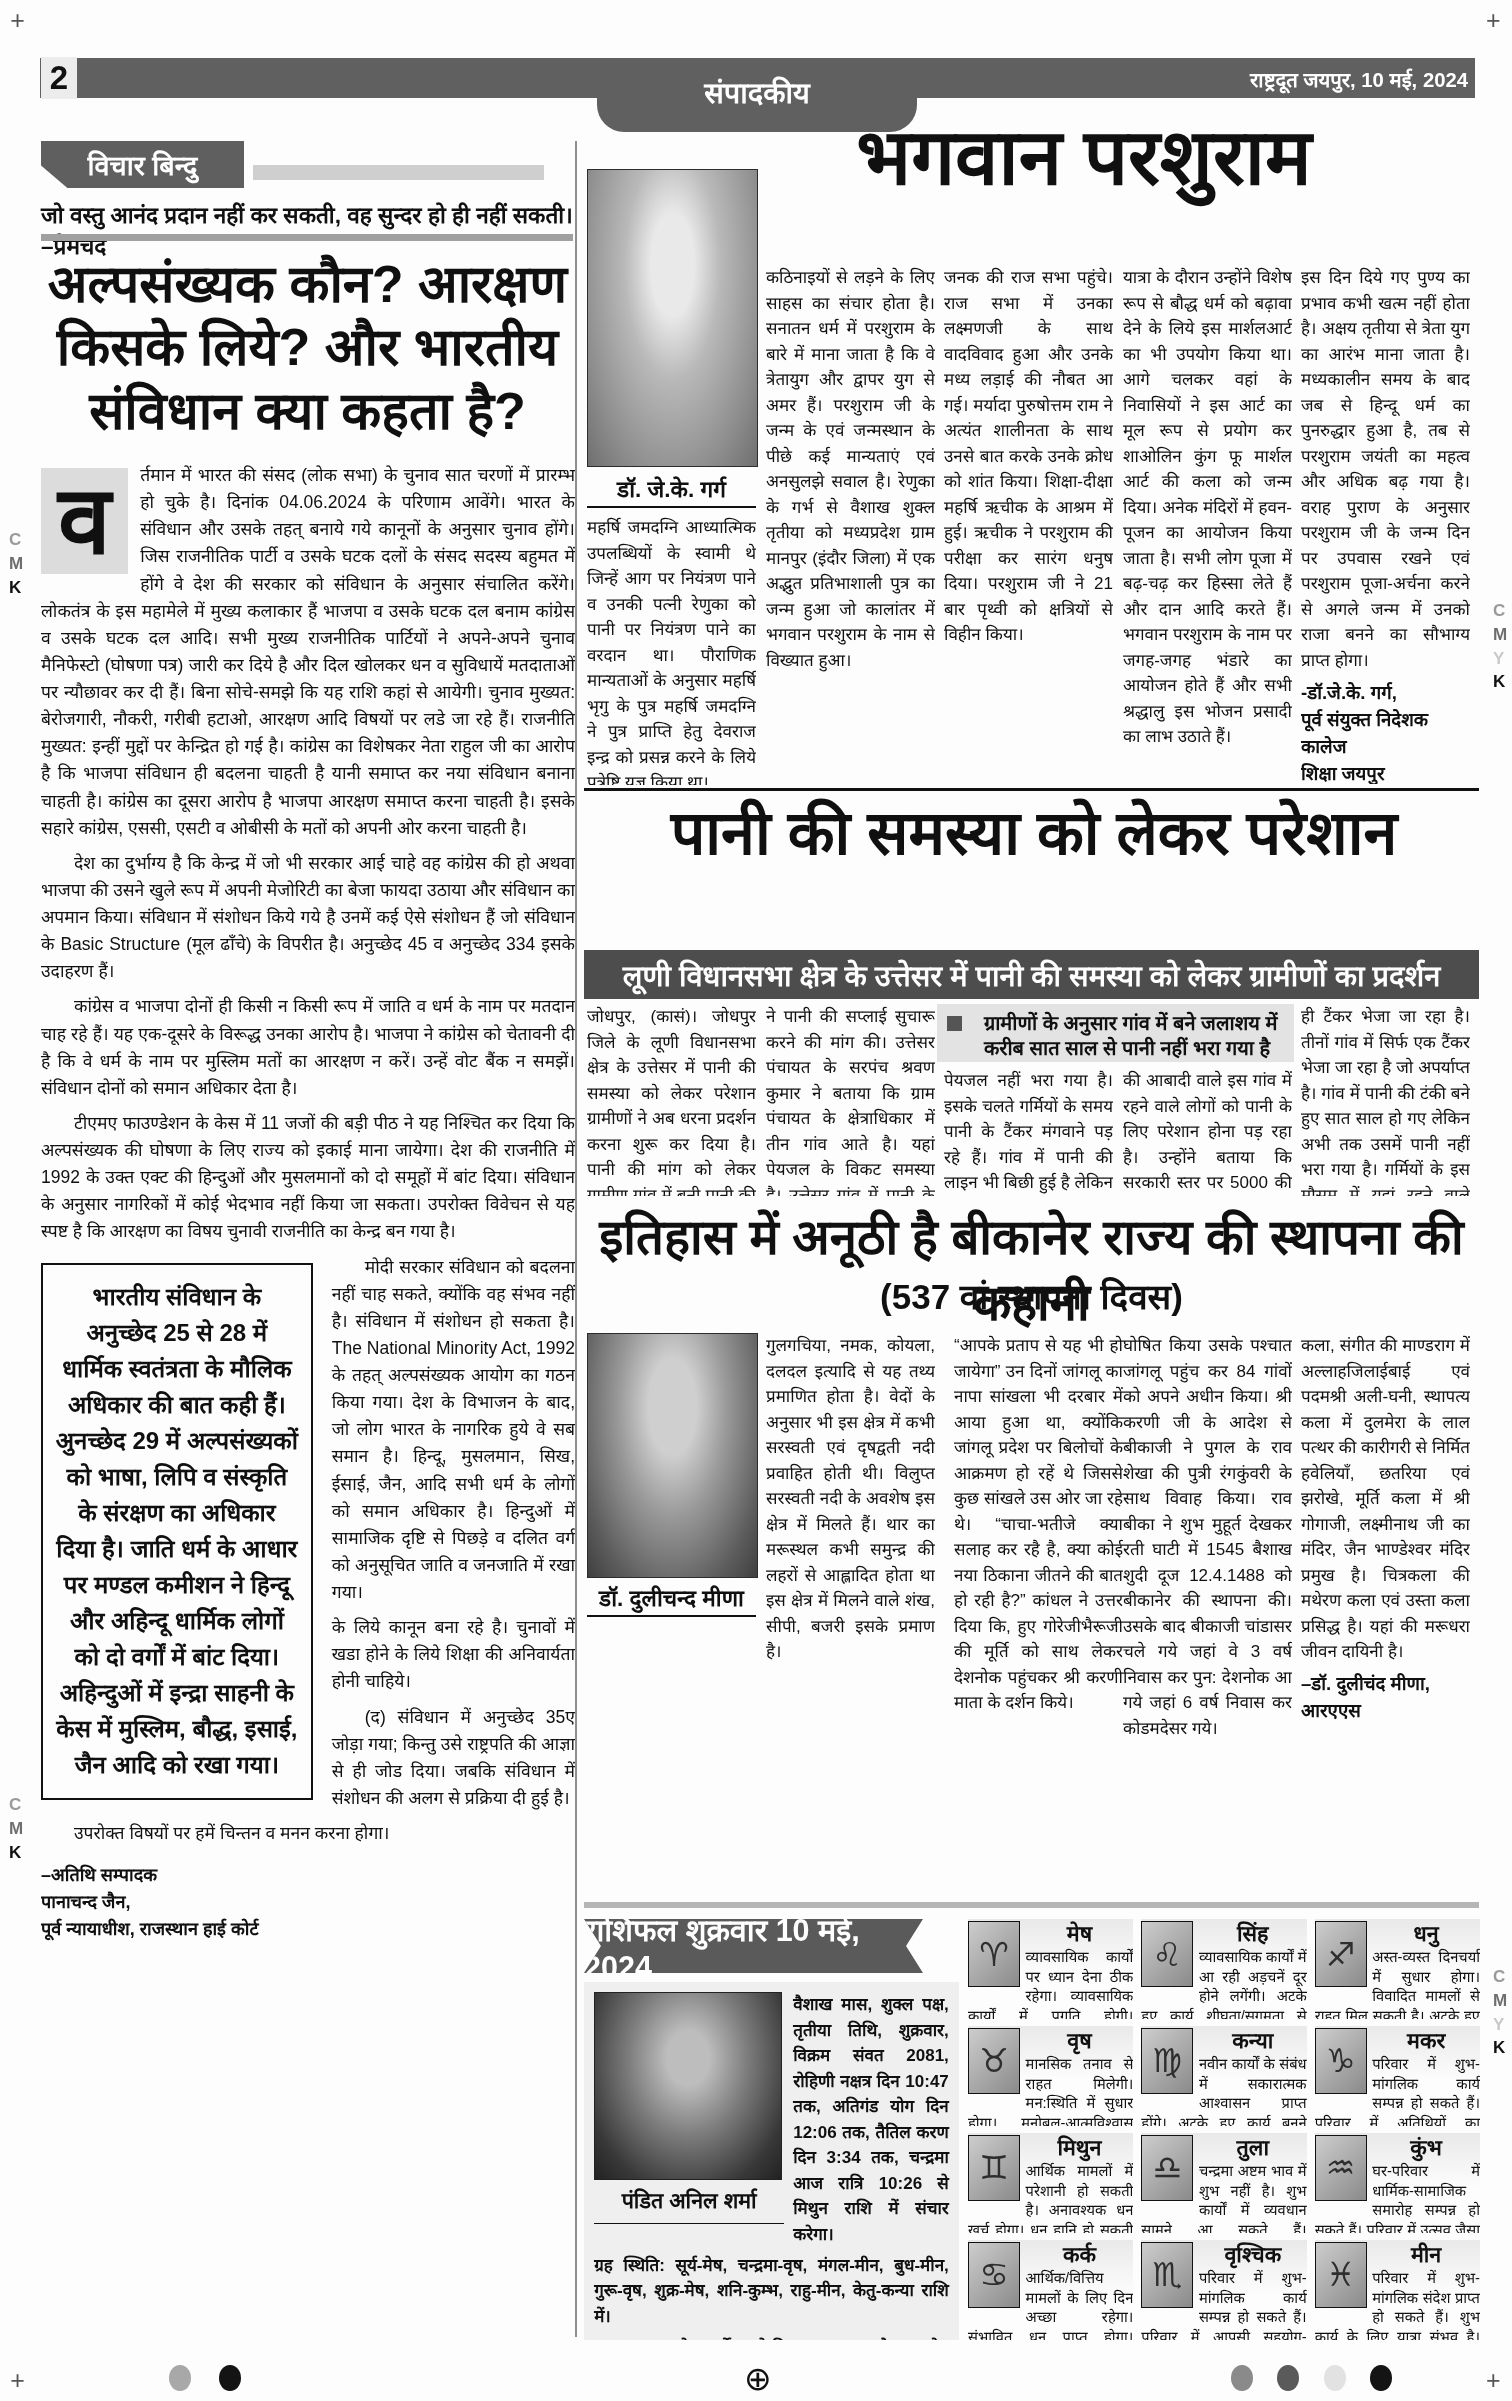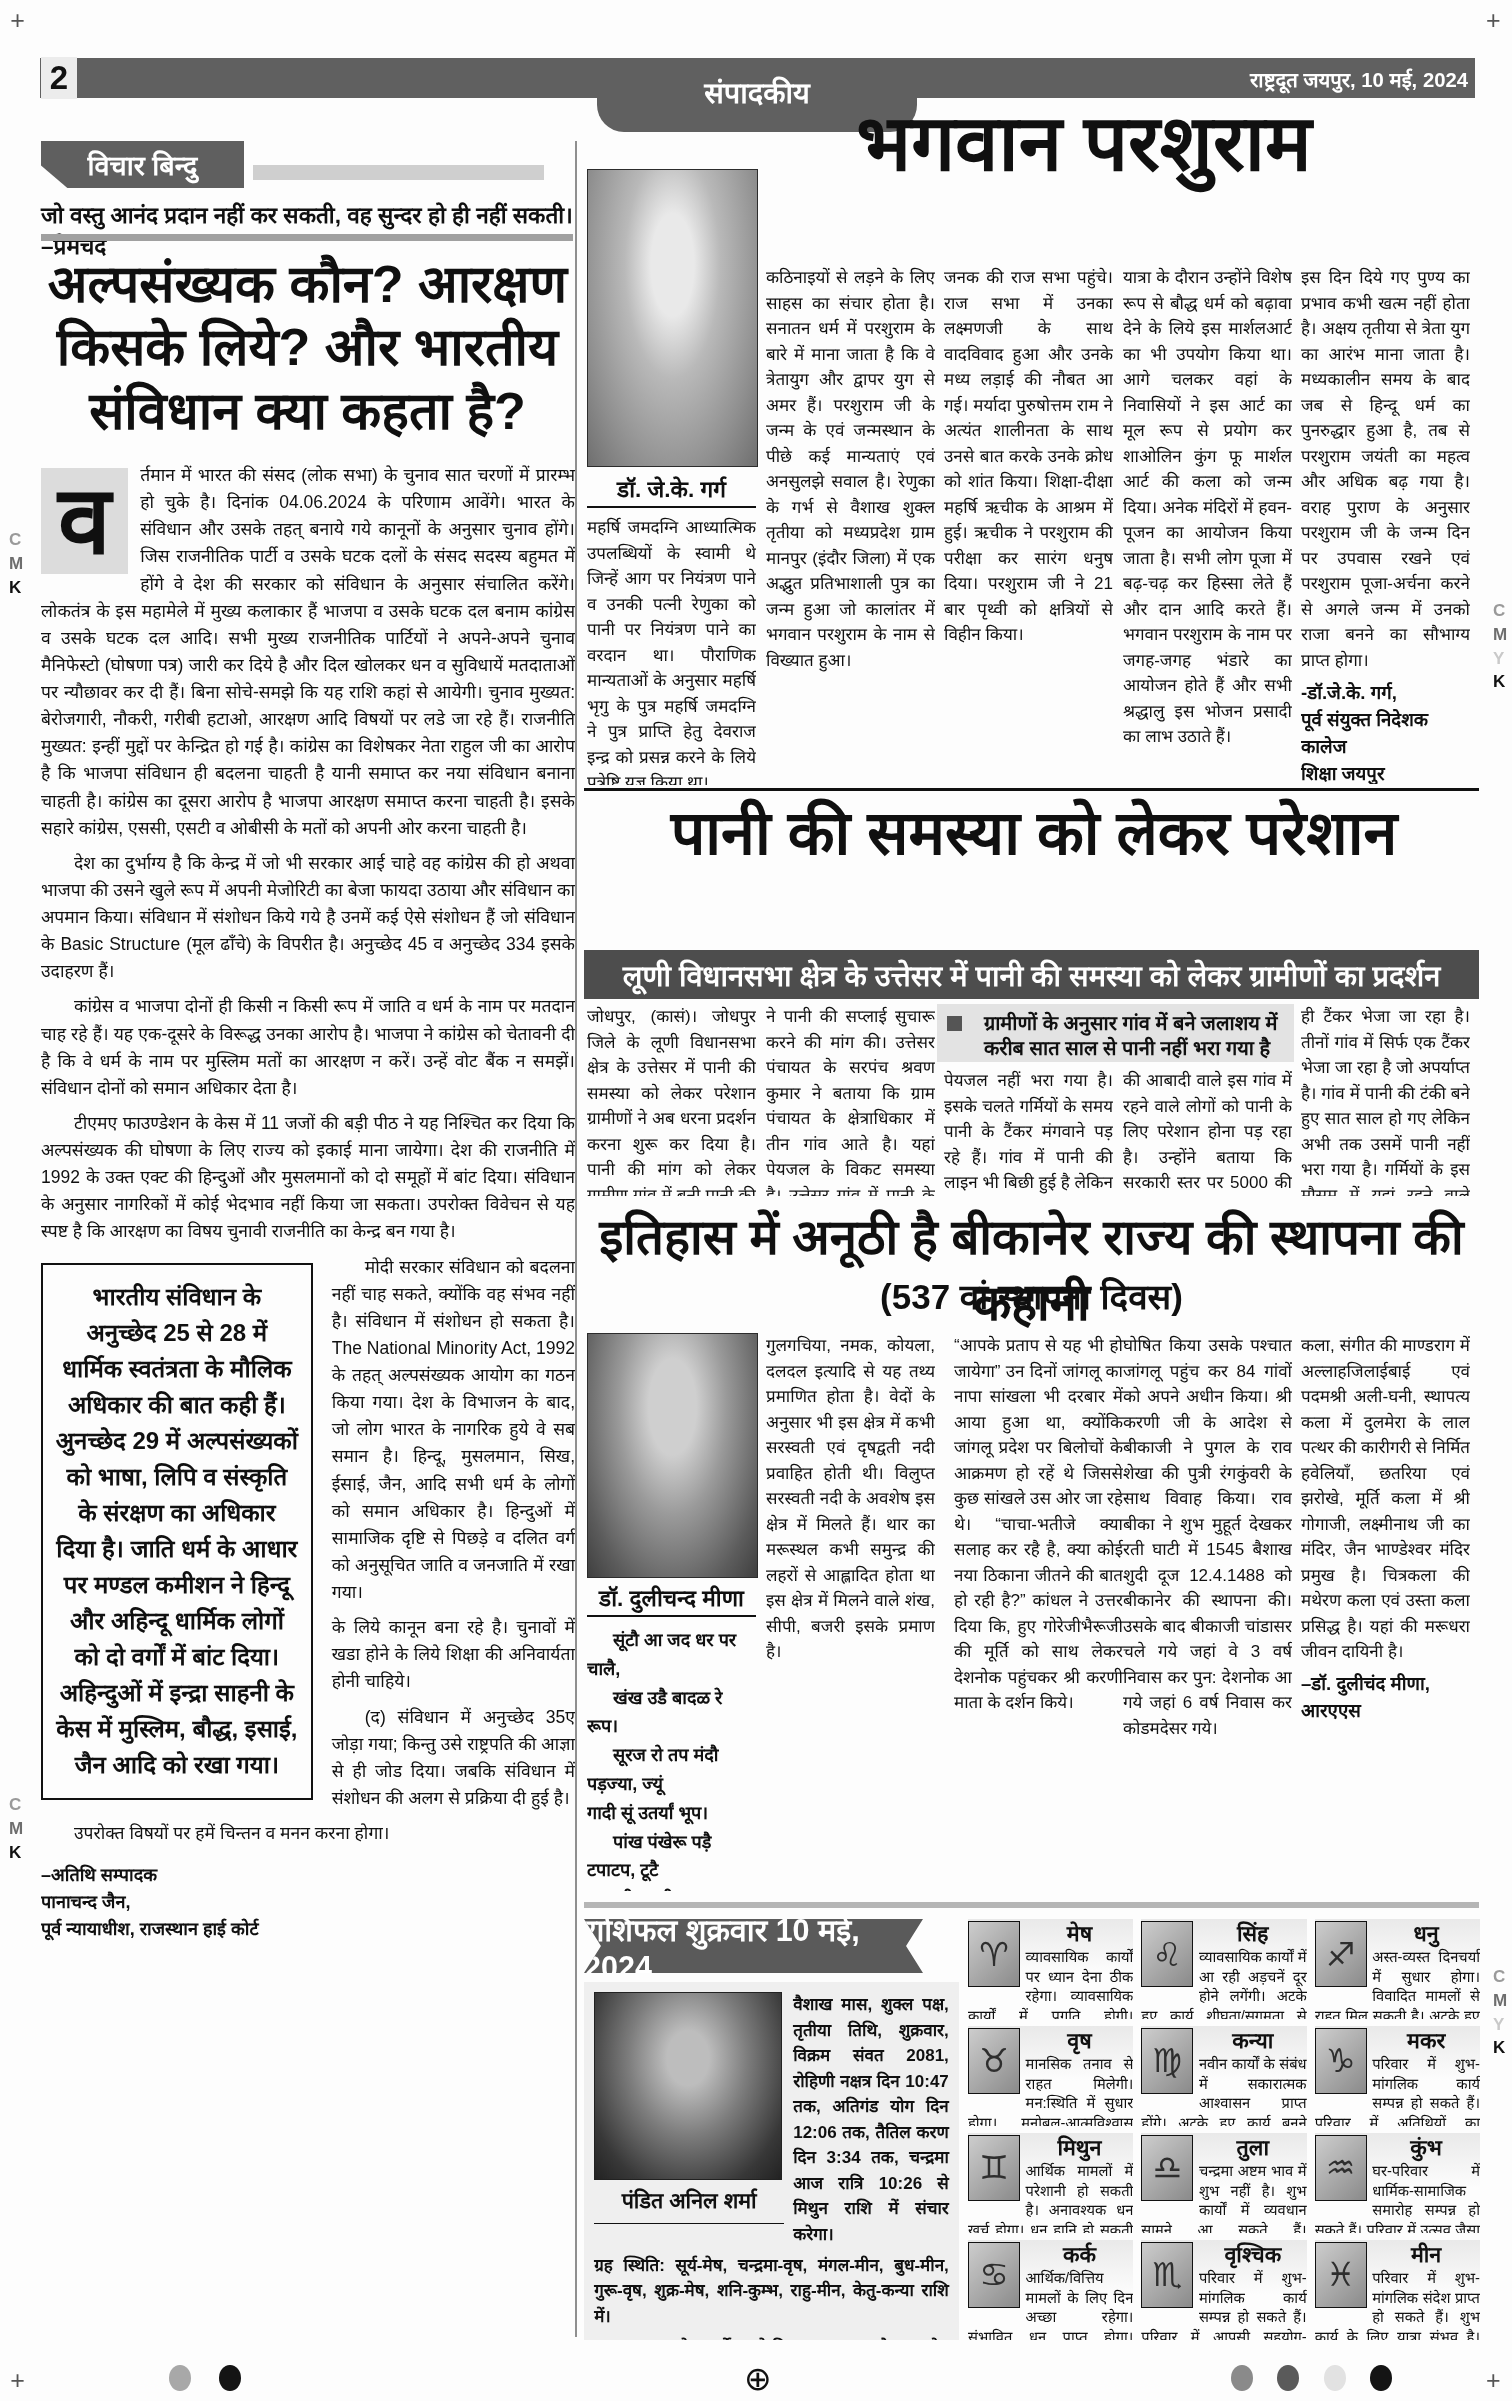--- a/index.html
+++ b/index.html
@@ -32,21 +32,21 @@
   .indent{text-indent:33px;}
   .dropcap{float:left;font-size:95px;line-height:1.05;font-weight:bold;background:#dcdcdc;
            padding:3.4px 17px;margin:5.6px 12.4px 4.5px 0;}
   .pullbox{float:left;width:243px;border:2.3px solid #111;padding:14.7px 12.4px;margin:9px 19px 9px 0;
            font-size:24px;line-height:1.5;font-weight:bold;text-align:center;}
   .leftsign{text-align:left;font-size:18px;font-weight:bold;line-height:1.5;margin-top:14.7px;}
 
   .vdiv{left:575px;top:141px;width:2.3px;height:2196px;background:#8f8f8f;}
 
   
-  .phead{left:745px;top:87px;width:678px;font-size:78px;font-weight:bold;text-align:center;}
+  .phead{left:745px;top:101px;width:678px;font-size:78px;font-weight:bold;text-align:center;}
   .photo{border:1.7px solid #2c2c2c;background:
          radial-gradient(ellipse at 50% 32%, #e9e9e9 0 18%, #b9b9b9 40%, #8f8f8f 75%, #6f6f6f 100%);}
   .photo2{border:1.7px solid #2c2c2c;background:
          radial-gradient(ellipse at 50% 30%, #cfcfcf 0 20%, #9a9a9a 45%, #5c5c5c 80%, #3f3f3f 100%);}
   .byline{font-size:22.6px;font-weight:bold;text-align:center;}
   .byrule{height:1.7px;background:#111;}
   .ncol{font-size:17px;line-height:1.5;}
   .ncol p{margin:0 0 6.8px 0;}
   .csign{text-align:left;font-weight:bold;font-size:18.6px;line-height:1.45;}
 
@@ -185,29 +185,20 @@
     </div>
   <div class="abs ncol just clip" style="left:1301px;top:1004px;width:169px;height:192px;">
       <p>ही टैंकर भेजा जा रहा है। तीनों गांव में सिर्फ एक टैंकर भेजा जा रहा है जो अपर्याप्त है। गांव में पानी की टंकी बने हुए सात साल हो गए लेकिन अभी तक उसमें पानी नहीं भरा गया है। गर्मियों के इस मौसम में यहां रहने वाले लोगों के साथ ही पशु-पक्षी भी परेशान हो रहे हैं।</p>
     </div>
 
   <div class="abs bikhead">इतिहास में अनूठी है बीकानेर राज्य की स्थापना की कहानी</div>
   <div class="abs biksub">(537 वां स्थापना दिवस)</div>
   <div class="abs photo2" style="left:587px;top:1333px;width:169px;height:243px;"></div>
   <div class="abs byline" style="left:587px;top:1582px;width:169px;">डॉ. दुलीचन्द मीणा</div>
   <div class="abs byrule" style="left:587px;top:1615px;width:169px;"></div>
-  <div class="abs poem clip" style="left:587px;top:1626px;width:169px;height:265px;">
-    <div>सूंटौ आ जद धर पर चालै,</div>
-    <div>खंख उडै बादळ रे रूप।</div>
-    <div>सूरज रो तप मंदौ पड़ज्या, ज्यूं</div>
-    <div class="out">गादी सूं उतर्यां भूप।</div>
-    <div>पांख पंखेरू पड़ै टपाटप, टूटै</div>
-    <div class="out">जन जीवण री आस।</div>
-
-  </div>
   <div class="abs ncol just clip" style="left:766px;top:1333px;width:169px;height:559px;">
       <p>गुलगचिया, नमक, कोयला, दलदल इत्यादि से यह तथ्य प्रमाणित होता है। वेदों के अनुसार भी इस क्षेत्र में कभी सरस्वती एवं दृषद्वती नदी प्रवाहित होती थी। विलुप्त सरस्वती नदी के अवशेष इस क्षेत्र में मिलते हैं। थार का मरूस्थल कभी समुन्द्र की लहरों से आह्लादित होता था इस क्षेत्र में मिलने वाले शंख, सीपी, बजरी इसके प्रमाण है।</p>
     </div>
   <div class="abs ncol just clip" style="left:910px;top:1333px;width:169px;height:559px;margin-left:44px;">
       <p>“आपके प्रताप से यह भी हो जायेगा” उन दिनों जांगलू का नापा सांखला भी दरबार में आया हुआ था, क्योंकि जांगलू प्रदेश पर बिलोचों के आक्रमण हो रहें थे जिससे कुछ सांखले उस ओर जा रहे थे। “चाचा-भतीजे क्या सलाह कर रहै है, क्या कोई नया ठिकाना जीतने की बात हो रही है?” कांधल ने उत्तर दिया कि, हुए गोरेजीभैरूजी की मूर्ति को साथ लेकर देशनोक पहुंचकर श्री करणी माता के दर्शन किये।</p>
     </div>
   <div class="abs ncol just clip" style="left:1123px;top:1333px;width:169px;height:559px;">
       <p>घोषित किया उसके पश्चात जांगलू पहुंच कर 84 गांवों को अपने अधीन किया। श्री करणी जी के आदेश से बीकाजी ने पुगल के राव शेखा की पुत्री रंगकुंवरी के साथ विवाह किया। राव बीका ने शुभ मुहूर्त देखकर रती घाटी में 1545 बैशाख शुदी दूज 12.4.1488 को बीकानेर की स्थापना की। उसके बाद बीकाजी चांडासर चले गये जहां वे 3 वर्ष निवास कर पुन: देशनोक आ गये जहां 6 वर्ष निवास कर कोडमदेसर गये।</p>
     </div>
   <div class="abs ncol just clip" style="left:1301px;top:1333px;width:169px;height:559px;">

